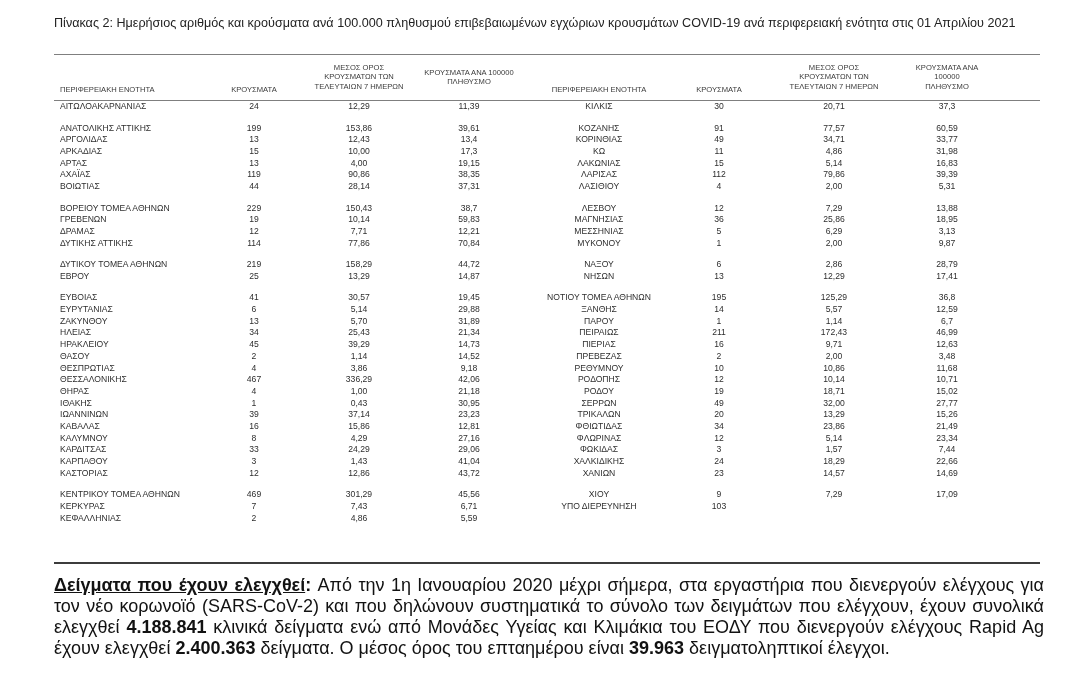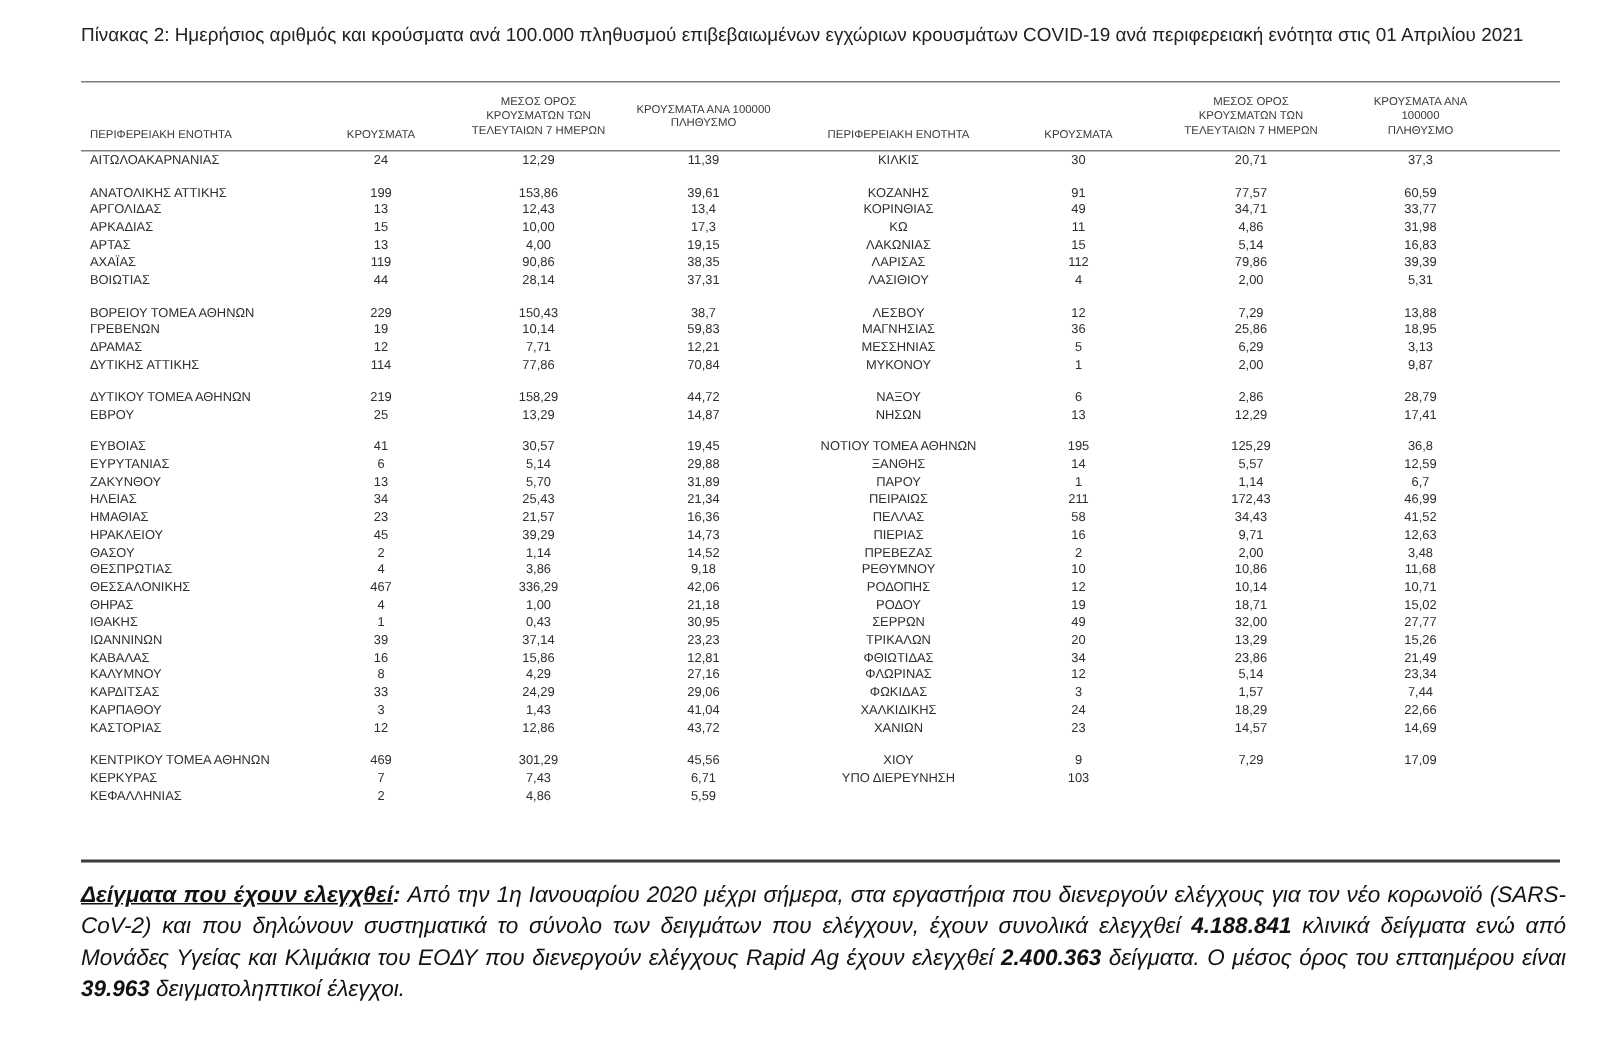--- a/index.html
+++ b/index.html
@@ -55,25 +55,24 @@
     white-space:nowrap;
     overflow:hidden;
   }
   tbody td.region-l { text-align:left; padding-left:6px; }
   tbody tr.spacer td { height:9.8px; }
   td.italic { }
 
   .footer {
     width:990px;
     margin-top:11px;
-    font-size:15px;
+    font-size:18px;
     line-height:21px;
     text-align:justify;
     color:#121212;
-    font-style:italic;
   }
   .footer .b { font-weight:700; }
   .footer .u { text-decoration:underline; }
 </style>
 </head>
 <body>
 
 <div class="page">
 
   <div class="title">Πίνακας 2: Ημερήσιος αριθμός και κρούσματα ανά 100.000 πληθυσμού επιβεβαιωμένων εγχώριων κρουσμάτων COVID-19 ανά περιφερειακή ενότητα στις 01 Απριλίου 2021</div>
@@ -285,30 +284,20 @@
             <td class="region-l">ΗΛΕΙΑΣ</td>
             <td class="num">34</td>
             <td class="num">25,43</td>
             <td class="num">21,34</td>
             <td class="region-r">ΠΕΙΡΑΙΩΣ</td>
             <td class="num">211</td>
             <td class="num">172,43</td>
             <td class="num last">46,99</td>
           </tr>
           <tr>
-            <td class="region-l">ΗΜΑΘΙΑΣ</td>
-            <td class="num">23</td>
-            <td class="num">21,57</td>
-            <td class="num">16,36</td>
-            <td class="region-r">ΠΕΛΛΑΣ</td>
-            <td class="num">58</td>
-            <td class="num">34,43</td>
-            <td class="num last">41,52</td>
-          </tr>
-          <tr>
             <td class="region-l">ΗΡΑΚΛΕΙΟΥ</td>
             <td class="num">45</td>
             <td class="num">39,29</td>
             <td class="num">14,73</td>
             <td class="region-r">ΠΙΕΡΙΑΣ</td>
             <td class="num">16</td>
             <td class="num">9,71</td>
             <td class="num last">12,63</td>
           </tr>
           <tr>

